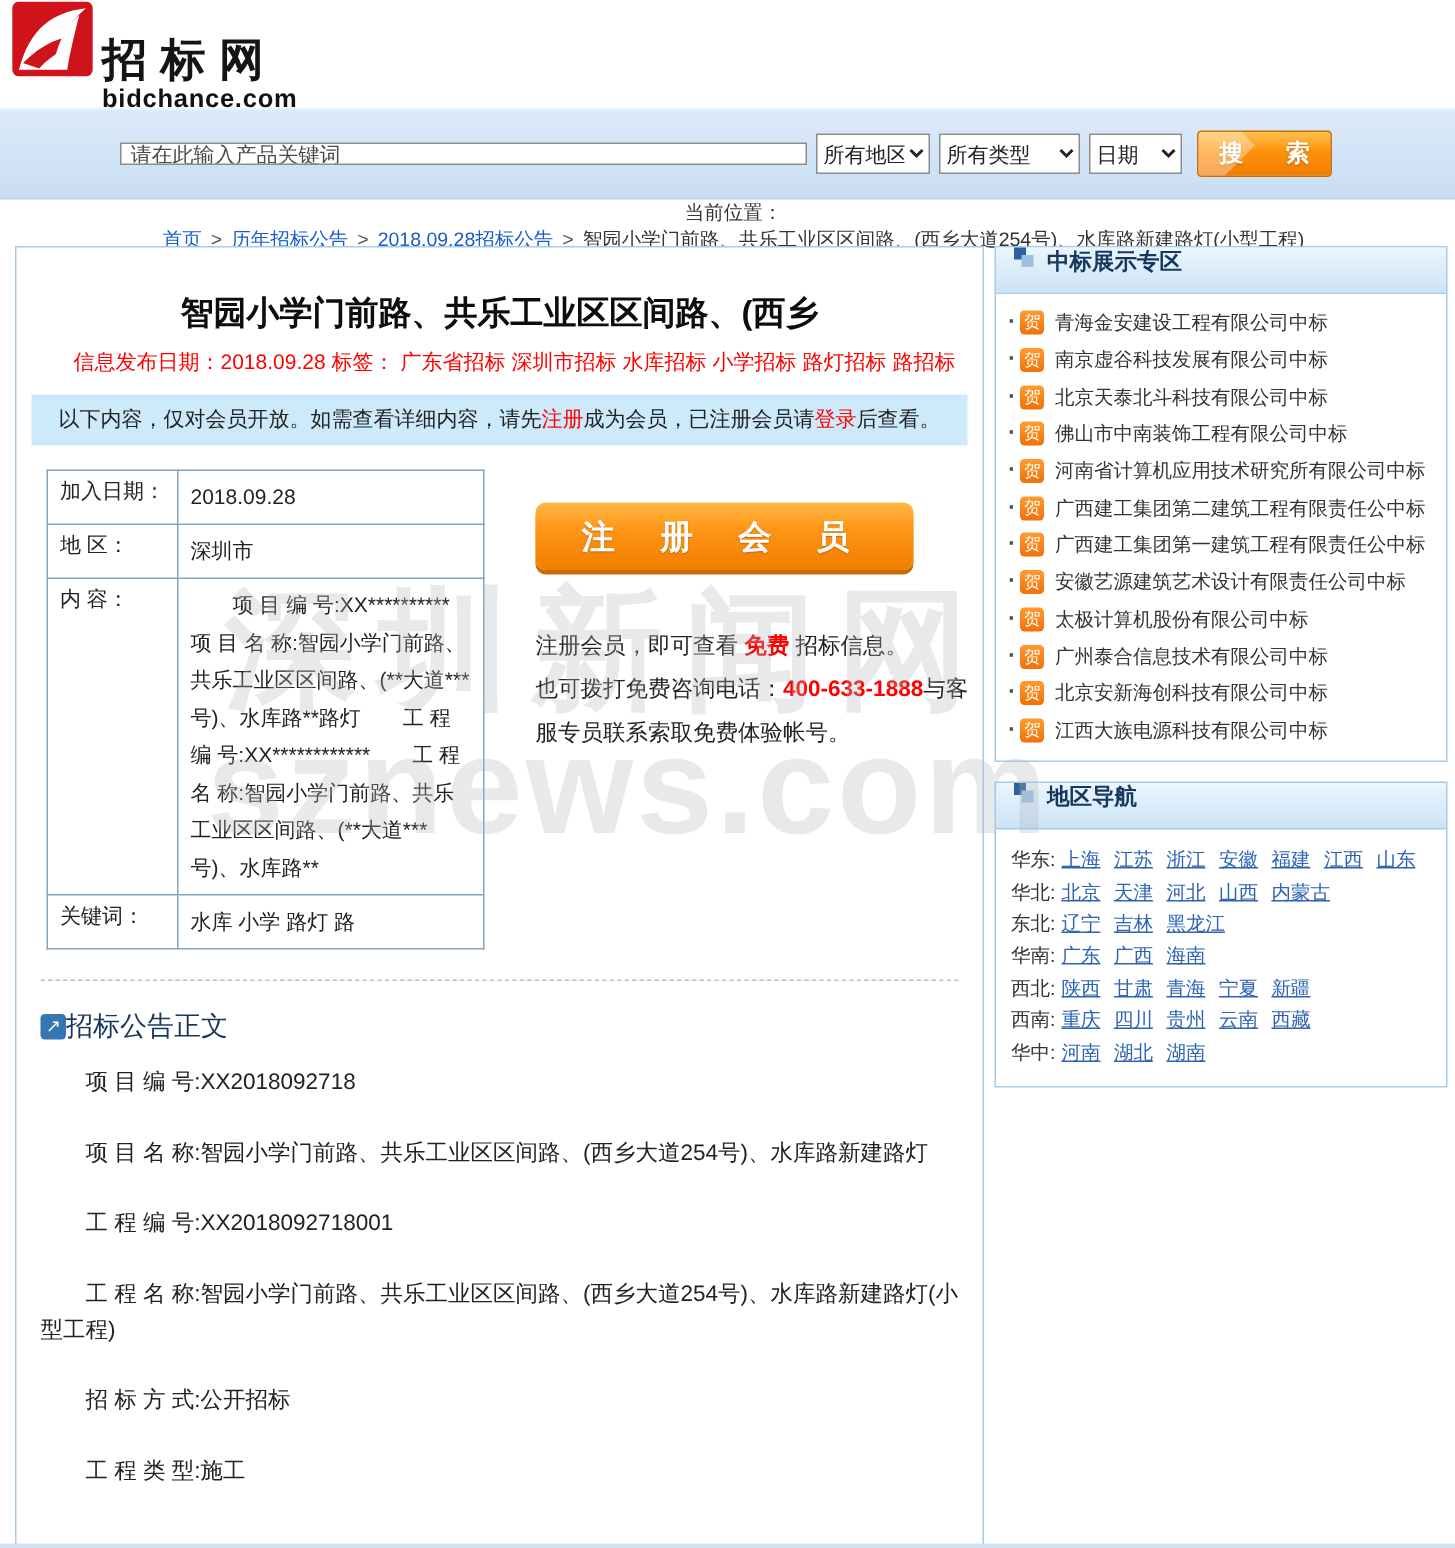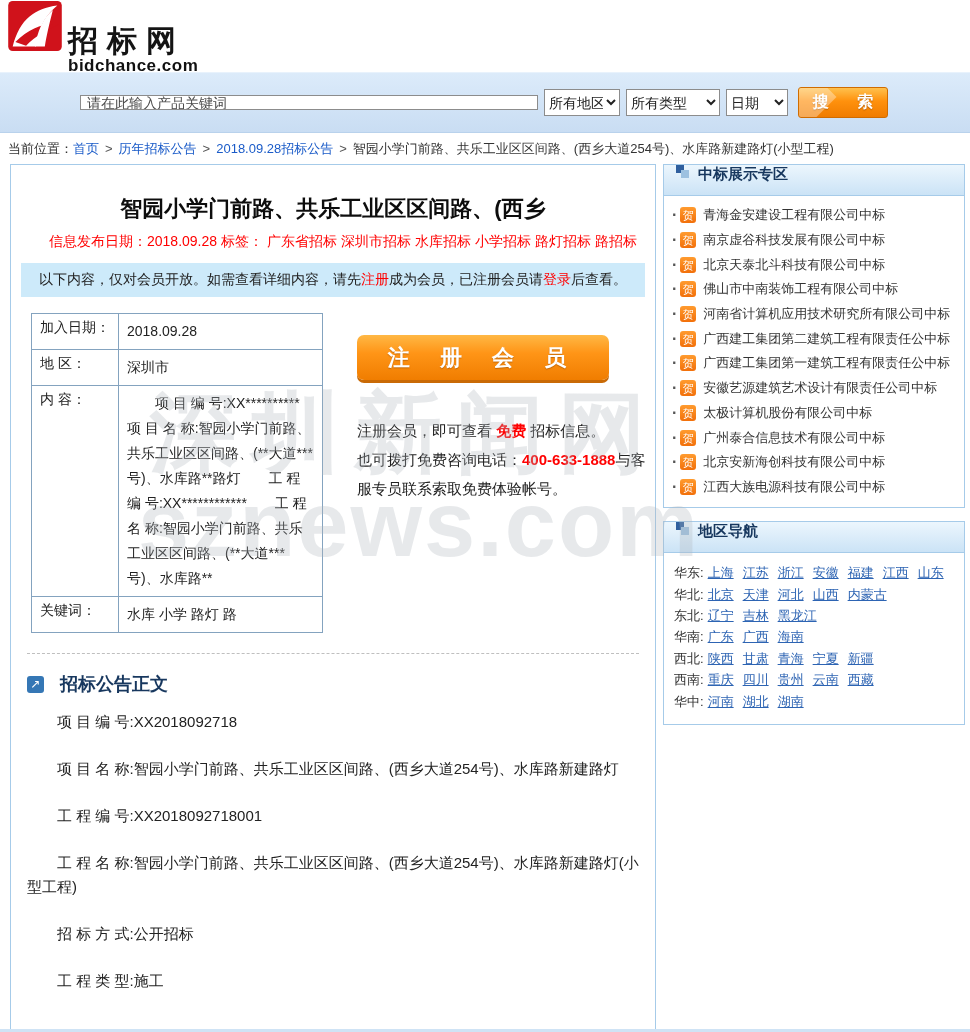--- a/index.html
+++ b/index.html
@@ -31,21 +31,21 @@
   .sel-region { width:76px; } .sel-type { width:94px; } .sel-date { width:62px; }
   .search-btn {
     margin-left:10px; width:90px; height:31px; border:1px solid #d06c00; border-radius:3px;
     background:linear-gradient(#ffc14d,#ff910d 45%,#f07c00); position:relative; overflow:hidden;
     color:#fff; font-size:16px; font-weight:bold; letter-spacing:12px; padding-left:12px;
     cursor:pointer; text-shadow:0 1px 1px rgba(140,70,0,.6);
   }
   .search-btn::before{ content:""; position:absolute; left:-18px; top:-14px; width:46px; height:46px;
     background:rgba(255,255,255,.35); transform:rotate(45deg); }
   
-  .breadcrumb { height:31px; display:flex; align-items:center; padding-left:8px; font-size:13px; color:#333; white-space:nowrap; }
+  .breadcrumb { height:31px; display:flex; align-items:center; padding-left:8px; font-size:13px; color:#333; white-space:nowrap;flex-direction:column; }
   .breadcrumb a { color:#1a5bc8; text-decoration:none; cursor:pointer; }
   .breadcrumb .sep { margin:0 6px; color:#555; }
   
   .main-wrap { display:flex; align-items:flex-start; padding-left:10px; }
   .content-box { width:646px; border:1px solid #a6cbe9; background:#fff; min-height:900px; }
   .side-col { width:302px; margin-left:7px; }
   
   .art-title { margin-top:24px; text-align:center; font-size:22px; font-weight:bold; color:#0d0d0d; line-height:40px; }
   .art-meta { margin:4px 0 0 38px; font-size:14px; color:#f00; }
   .art-meta span { margin-right:4px; }
@@ -65,21 +65,21 @@
     background:linear-gradient(#ffb845,#ff9517 40%,#f07d00); box-shadow:0 3px 0 #c96a06;
     color:#fff; font-size:22px; font-weight:bold; letter-spacing:12px; cursor:pointer;
     text-shadow:0 1px 1px rgba(150,75,0,.55);
   }
   .reg-text { margin-top:36px; font-size:15px; color:#222; line-height:29px; }
   .red-b { color:#f00; font-weight:bold; }
   .dashed-div { margin:20px 16px 0 16px; border-top:1px dashed #bfbfbf; }
   .sec-head { display:flex; align-items:center; margin:18px 0 14px 16px; }
   .sec-icon { width:17px; height:17px; background:#3577b5; border-radius:3px; color:#fff;
     font-size:12px; line-height:17px; text-align:center; }
-  .sec-title { margin-left:16px; font-size:18px; font-weight:bold; color:#17375e; }
+  .sec-title { margin-left:0; font-size:18px; font-weight:normal; color:#17375e; }
   .art-body { padding:0 16px; }
   .art-body p { font-size:15px; color:#222; line-height:24px; margin-bottom:23px; text-indent:2em; }
   
   .panel { border:1px solid #a6cbe9; margin-bottom:13px; background:#fff; }
   .panel-head {
     height:31px; background:linear-gradient(#ecf6fd,#cbe3f6);
     border-bottom:1px solid #a6cbe9; display:flex; padding-left:12px;
   }
   .sq-icon { position:relative; width:13px; height:13px; }
   .sq-icon i { position:absolute; display:block; }

